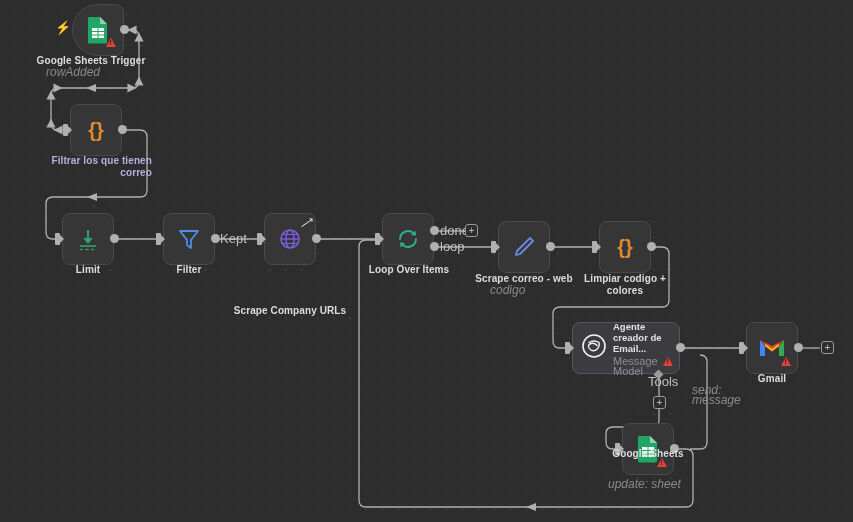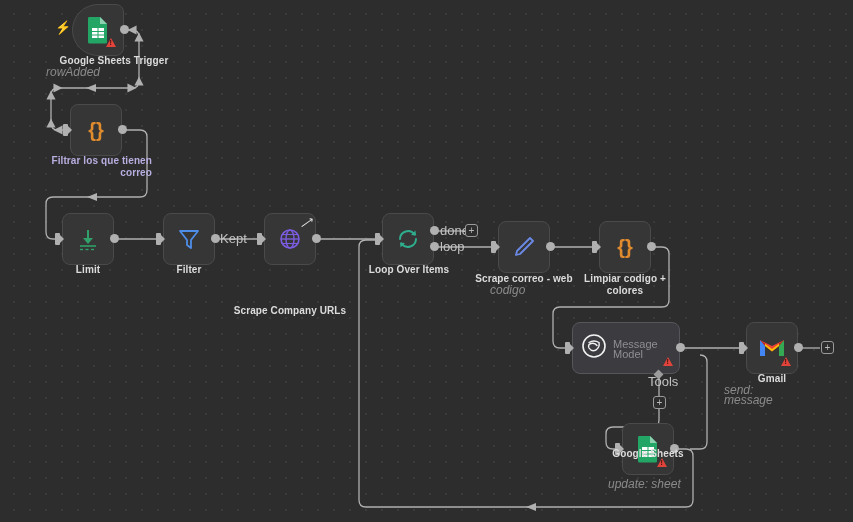--- a/index.html
+++ b/index.html
@@ -234,21 +234,21 @@
           <line x1="6" y1="15.5" x2="18" y2="15.5"></line>
           <line x1="6" y1="19" x2="18" y2="19"></line>
           <line x1="12" y1="12" x2="12" y2="22"></line>
         </g>
       </svg>
     </span>
   </div>
   <span class="bolt" style="left:55px; top:21px;">⚡</span>
   <div class="warn" style="left:106px; top:38px;"></div>
   <div class="port" style="left:120px; top:25px;"></div>
-  <div class="label" style="left:42px; top:55px; width:144px;">Google Sheets Trigger</div>
+  <div class="label" style="left:19px; top:55px; width:144px;">Google Sheets Trigger</div>
   <div class="sublabel" style="left:46px; top:67px; width:104px;">rowAdded</div>
 
   <div class="node" style="left:70px; top:104px; width:52px; height:52px;">
     <span class="icon-wrap">
       <svg width="26" height="26" viewBox="0 0 26 26">
         <text x="13" y="20" font-family="Liberation Sans, sans-serif" font-size="20" fill="#e08b2e" text-anchor="middle" font-weight="bold">{}</text>
       </svg>
     </span>
   </div>
   <div class="inport" style="left:63px; top:124px;"></div>
@@ -345,20 +345,21 @@
   <div class="label" style="left:573px; top:273px; width:104px;">Limpiar codigo + colores</div>
 
   <div class="agent-node" style="left:572px; top:322px; width:108px; height:52px;">
     <span class="icon-wrap">
       <svg width="26" height="26" viewBox="0 0 26 26">
         <circle cx="13" cy="13" r="11" fill="none" stroke="#f2f2f2" stroke-width="1.6"></circle>
         <path d="M8 9.5 Q13 6.5 18 9.5 Q19 14 15 17 Q10.5 19 8 15 Q6.5 11.5 10 10.5 Q14 9.5 16 12.5" fill="none" stroke="#f2f2f2" stroke-width="1.4" stroke-linecap="round"></path>
       </svg>
     </span>
     <div class="agent-text">
+      <div class="agent-title">Agente creador de Email...</div>
       <div class="agent-sub">Message Model</div>
     </div>
   </div>
   <div class="inport" style="left:565px; top:342px;"></div>
   <div class="port" style="left:676px; top:343px;"></div>
   <div class="warn" style="left:663px; top:357px;"></div>
   <div class="diamond" style="left:655px; top:371px;"></div>
   <div class="port-label" style="left:648px; top:377px;">Tools</div>
   <div class="plus-btn" style="left:653px; top:396px;">+</div>
 
@@ -372,21 +373,21 @@
         <path d="M2 3 L14 12 L26 3 L26 3 L14 9 L2 3 z" fill="#ea4335"></path>
         <path d="M7 9 L7 19 L21 19 L21 9 L14 14.5 z" fill="#fff" opacity="0"></path>
       </svg>
     </span>
   </div>
   <div class="inport" style="left:739px; top:342px;"></div>
   <div class="port" style="left:794px; top:343px;"></div>
   <div class="warn" style="left:781px; top:357px;"></div>
   <div class="plus-btn" style="left:821px; top:341px;">+</div>
   <div class="label" style="left:732px; top:373px; width:80px;">Gmail</div>
-  <div class="sublabel" style="left:724px; top:385px; width:80px;">send: message</div>
+  <div class="sublabel" style="left:692px; top:385px; width:80px;">send: message</div>
 
   <div class="node" style="left:622px; top:423px; width:52px; height:52px;">
     <span class="icon-wrap">
       <svg width="24" height="28" viewBox="0 0 24 28">
         <path d="M3 1 h11 l7 7 v18 a1.5 1.5 0 0 1 -1.5 1.5 h-16 A1.5 1.5 0 0 1 2 26 V2.5 A1.5 1.5 0 0 1 3 1 z" fill="#23a566"></path>
         <path d="M14 1 l7 7 h-7 z" fill="#8ed1b1"></path>
         <rect x="6" y="12" width="12" height="10" fill="#fff"></rect>
         <g stroke="#23a566" stroke-width="1">
           <line x1="6" y1="15.5" x2="18" y2="15.5"></line>
           <line x1="6" y1="19" x2="18" y2="19"></line>

